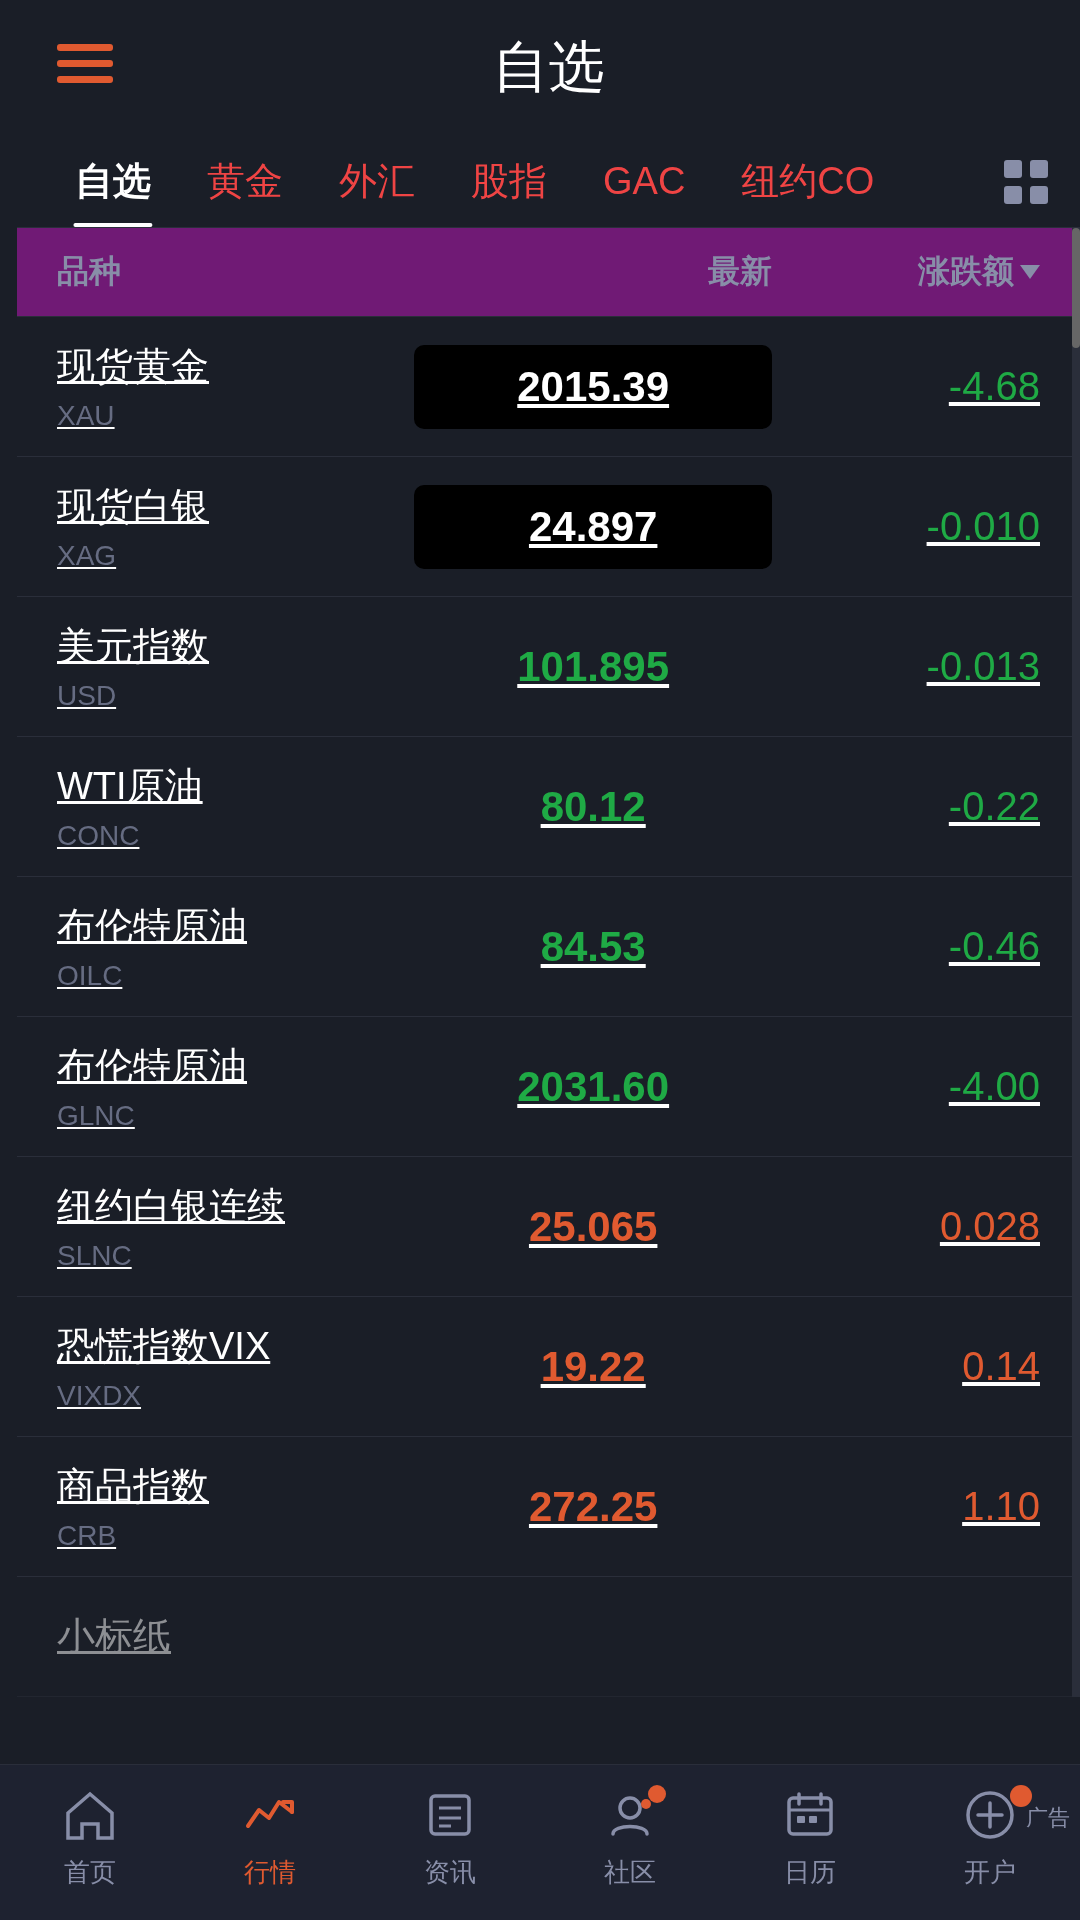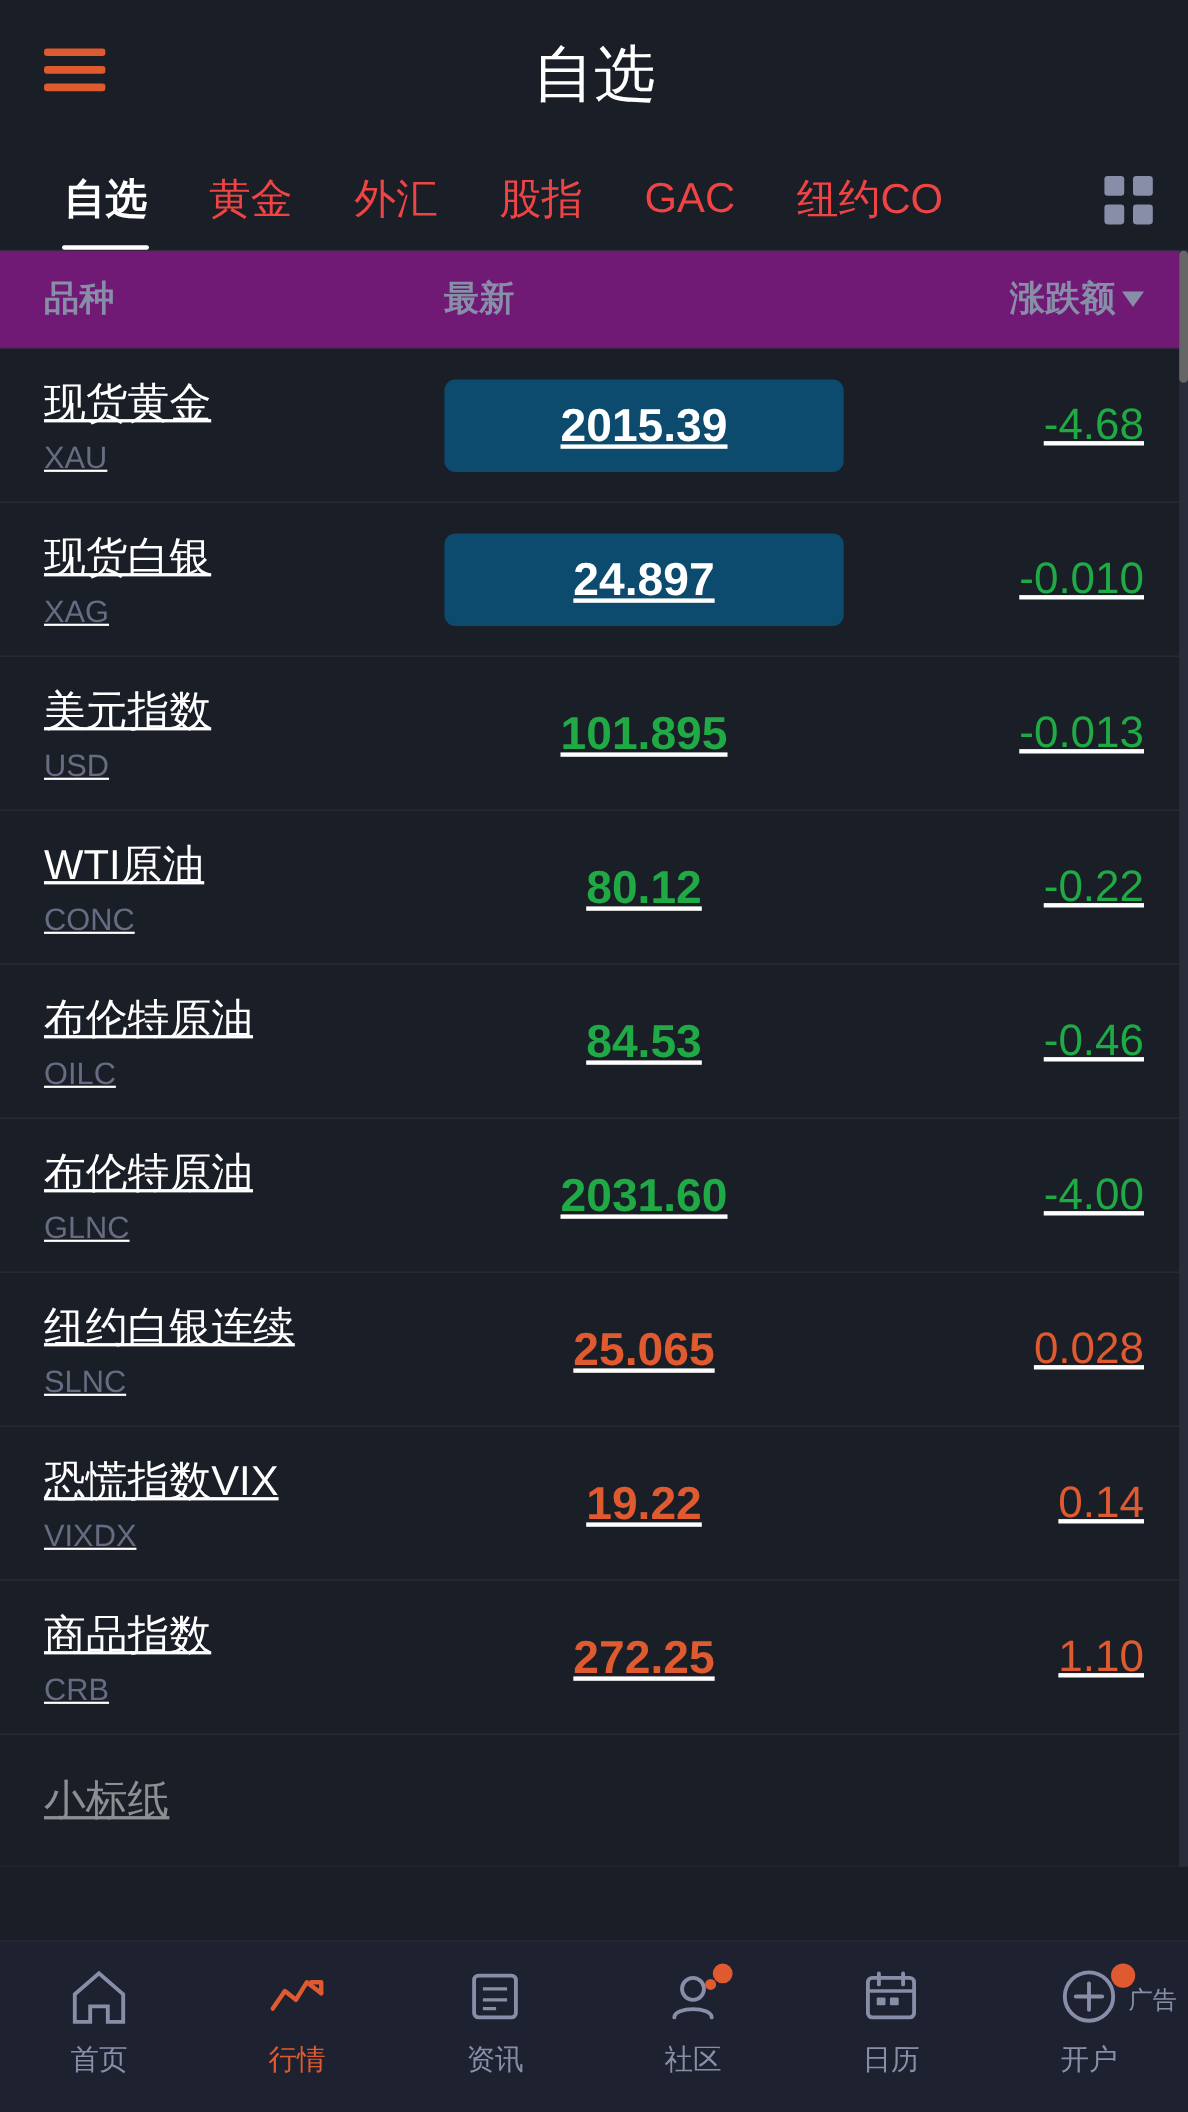--- a/index.html
+++ b/index.html
@@ -89,21 +89,21 @@
       border-bottom: 1px solid #2a2e3a;
       font-weight: bold;
     }
     .col-name {
       flex: 2;
       font-size: 32px;
       color: #888ea8;
     }
     .col-price {
       flex: 2;
-      text-align: left;
+      text-align: right;
       font-size: 32px;
       color: #888ea8;
     }
     .col-change {
       flex: 1.5;
       text-align: right;
       font-size: 32px;
       color: #888ea8;
       display: flex;
       align-items: center;
@@ -165,21 +165,21 @@
       font-size: 28px;
       color: #666c82;
     }
     .row-price {
       flex: 2;
       text-align: center;
       font-size: 42px;
       font-weight: 600;
     }
     .row-price.green-bg {
-      background-color: #0c4a6e;
+      background-color: #000000;
       color: #ffffff;
       padding: 18px 24px;
       border-radius: 10px;
       display: inline-block;
       text-align: center;
       margin: 0 auto;
     }
     .row-price.green-text {
       color: #1faa45;
     }
@@ -260,20 +260,21 @@
     .ad-label {
       position: absolute;
       right: 10px;
       top: 18px;
       font-size: 22px;
       color: #888ea8;
     }
 
     .main-content {
       padding-bottom: 160px;
+      margin-left: 17px;
     }
   </style>
 </head>
 <body>
 
 <div class="main-content">
 
   <div class="header">
     <div class="header-menu-icon">
       <svg width="56" height="48" viewBox="0 0 56 48" fill="#e05a30">

